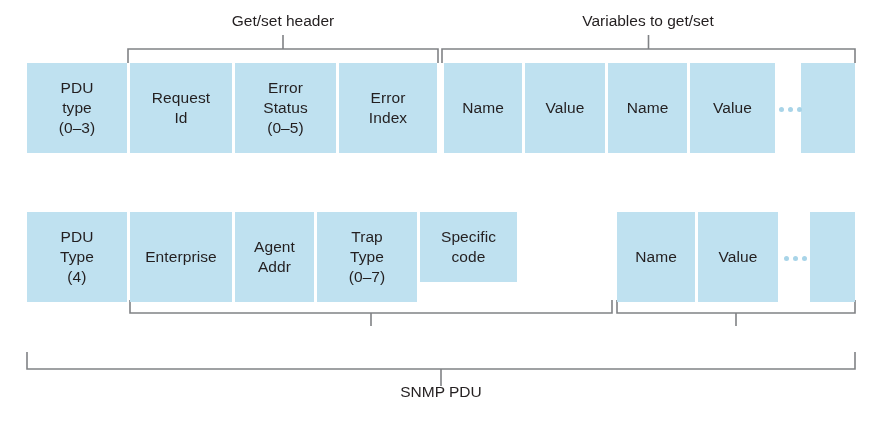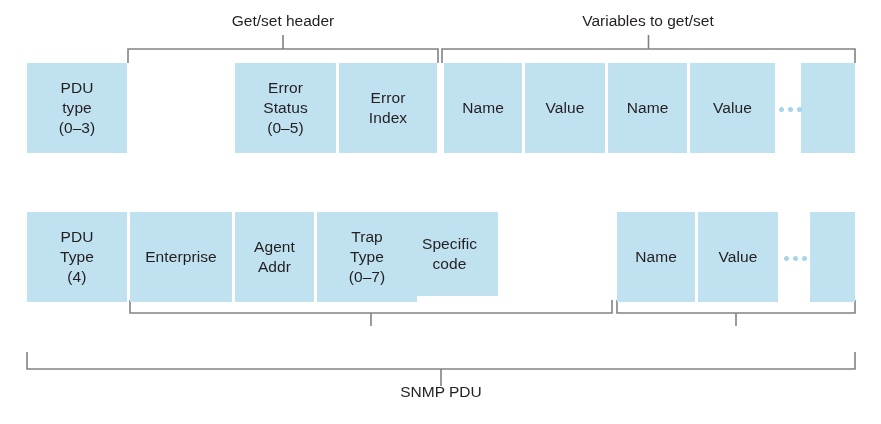--- a/index.html
+++ b/index.html
@@ -84,20 +84,22 @@
       <g>
         <path d="M 617 300 L 617 313 L 855 313 L 855 300 M 736 313 L 736 326" fill="none" stroke="#808285" stroke-width="1.6"></path>
       </g>
       <g>
         <path d="M 27 352 L 27 369 L 855 369 L 855 352 M 441 369 L 441 386" fill="none" stroke="#808285" stroke-width="1.6"></path>
       </g>
     </svg>
 <div class="field-box" style="left: 27px; top: 63px; width: 100px; height: 90px; background: rgb(191, 225, 240);">PDU
 type
 (0–3)</div>
+    <div class="field-box" style="left: 130px; top: 63px; width: 102px; height: 90px; background: rgb(191, 225, 240);">Request
+Id</div>
     <div class="field-box" style="left: 235px; top: 63px; width: 101px; height: 90px; background: rgb(191, 225, 240);">Error
 Status
 (0–5)</div>
     <div class="field-box" style="left: 339px; top: 63px; width: 98px; height: 90px; background: rgb(191, 225, 240);">Error
 Index</div>
     <div class="field-box" style="left: 444px; top: 63px; width: 78px; height: 90px; background: rgb(191, 225, 240);">Name</div>
     <div class="field-box" style="left: 525px; top: 63px; width: 80px; height: 90px; background: rgb(191, 225, 240);">Value</div>
     <div class="field-box" style="left: 608px; top: 63px; width: 79px; height: 90px; background: rgb(191, 225, 240);">Name</div>
     <div class="field-box" style="left: 690px; top: 63px; width: 85px; height: 90px; background: rgb(191, 225, 240);">Value</div>
     <div class="field-box empty" style="left: 801px; top: 63px; width: 54px; height: 90px; background: rgb(191, 225, 240);"></div>
@@ -108,21 +110,21 @@
     </div>
     <div class="field-box" style="left: 27px; top: 212px; width: 100px; height: 90px; background: rgb(191, 225, 240);">PDU
 Type
 (4)</div>
     <div class="field-box" style="left: 130px; top: 212px; width: 102px; height: 90px; background: rgb(191, 225, 240);">Enterprise</div>
     <div class="field-box" style="left: 235px; top: 212px; width: 79px; height: 90px; background: rgb(191, 225, 240);">Agent
 Addr</div>
     <div class="field-box" style="left: 317px; top: 212px; width: 100px; height: 90px; background: rgb(191, 225, 240);">Trap
 Type
 (0–7)</div>
-    <div class="field-box" style="left: 401px; top: 212px; width: 97px; height: 84px; background: rgb(191, 225, 240);">Specific
+    <div class="field-box" style="left: 420px; top: 212px; width: 97px; height: 70px; background: rgb(191, 225, 240);">Specific
 code</div>
     <div class="field-box" style="left: 617px; top: 212px; width: 78px; height: 90px; background: rgb(191, 225, 240);">Name</div>
     <div class="field-box" style="left: 698px; top: 212px; width: 80px; height: 90px; background: rgb(191, 225, 240);">Value</div>
     <div class="field-box empty" style="left: 810px; top: 212px; width: 45px; height: 90px; background: rgb(191, 225, 240);"></div>
     <div class="ellipsis" style="left: 783px; top: 252px; width: 24px; height: 12px;">
       <i style="background: rgb(168, 212, 232);"></i>
       <i style="background: rgb(168, 212, 232);"></i>
       <i style="background: rgb(168, 212, 232);"></i>
     </div>
     <div class="brace-label" style="left: 231.727px; top: 12px; width: auto;">Get/set header</div>

